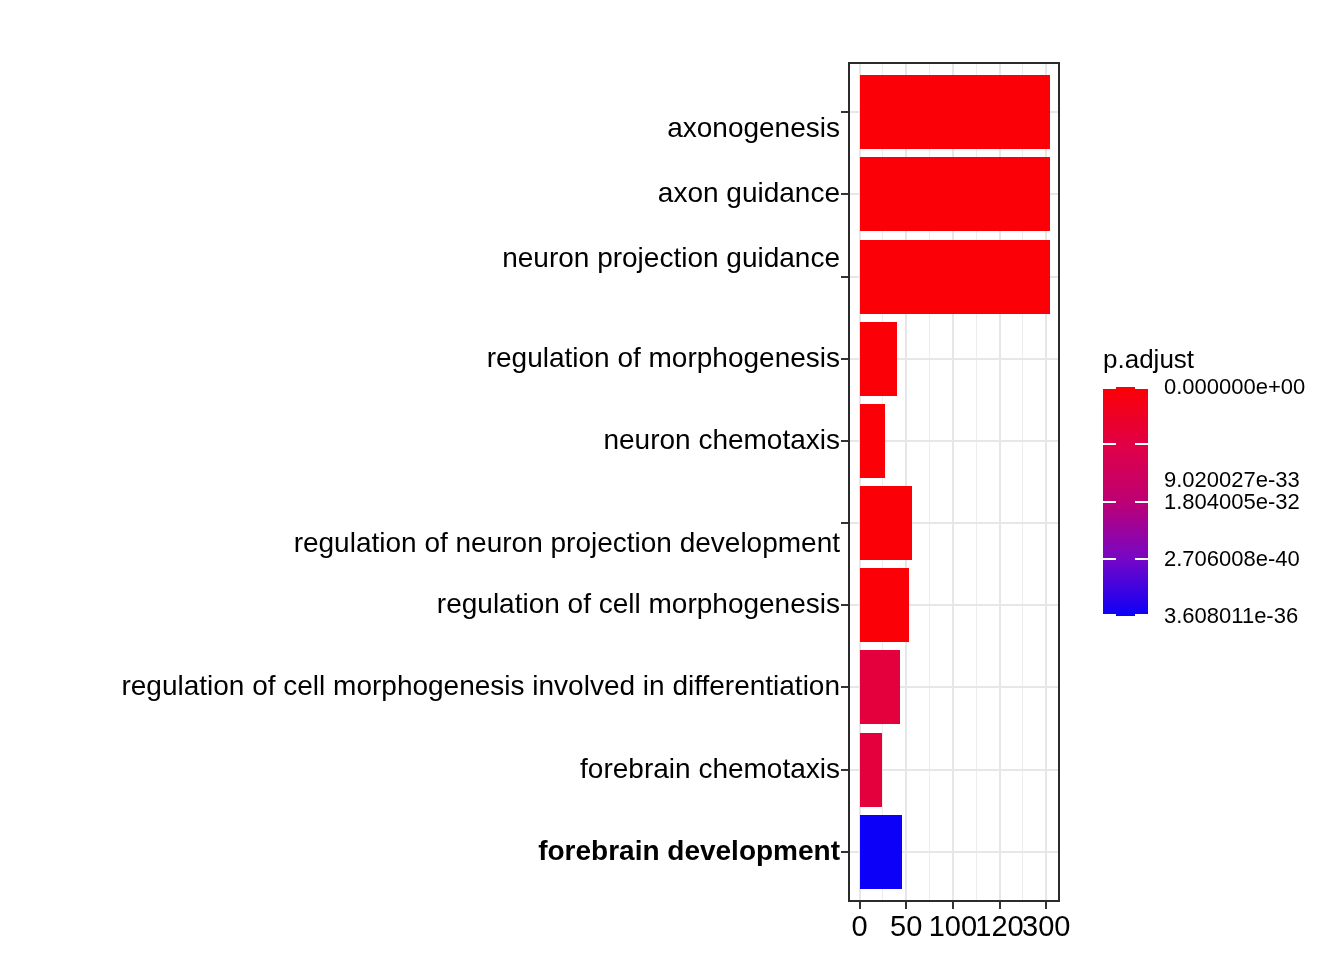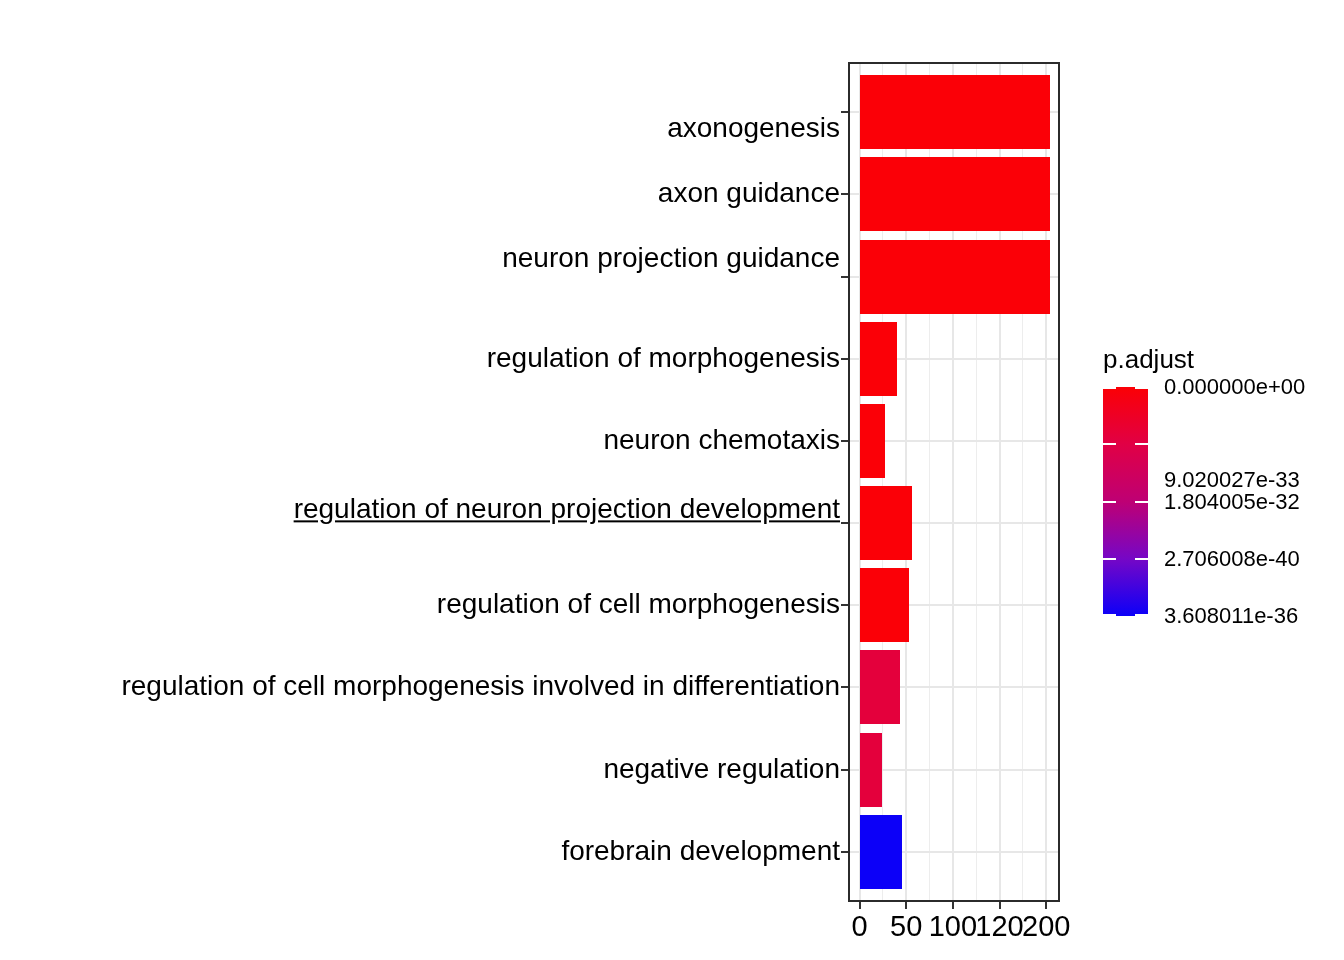--- a/index.html
+++ b/index.html
@@ -66,42 +66,42 @@
       <div class="ylab" style="right: 504px; top: 129px;">axonogenesis</div>
       <div class="ytick" style="left: 841px; top: 111.294px;"></div>
       <div class="ylab" style="right: 504px; top: 194.451px;">axon guidance</div>
       <div class="ytick" style="left: 841px; top: 193.451px;"></div>
       <div class="ylab" style="right: 504px; top: 259px;">neuron projection guidance</div>
       <div class="ytick" style="left: 841px; top: 275.608px;"></div>
       <div class="ylab" style="right: 504px; top: 358.765px;">regulation of morphogenesis</div>
       <div class="ytick" style="left: 841px; top: 357.765px;"></div>
       <div class="ylab" style="right: 504px; top: 440.922px;">neuron chemotaxis</div>
       <div class="ytick" style="left: 841px; top: 439.922px;"></div>
-      <div class="ylab" style="right: 504px; top: 510px; text-decoration: underline;">regulation of neuron projection development</div>
+      <div class="ylab" style="right: 504px; top: 544px;">regulation of neuron projection development</div>
       <div class="ytick" style="left: 841px; top: 522.078px;"></div>
       <div class="ylab" style="right: 504px; top: 605.235px;">regulation of cell morphogenesis</div>
       <div class="ytick" style="left: 841px; top: 604.235px;"></div>
       <div class="ylab" style="right: 504px; top: 687.392px;">regulation of cell morphogenesis involved in differentiation</div>
       <div class="ytick" style="left: 841px; top: 686.392px;"></div>
-      <div class="ylab" style="right: 504px; top: 769.549px;">negative regulation</div>
+      <div class="ylab" style="right: 504px; top: 769.549px;">forebrain chemotaxis</div>
       <div class="ytick" style="left: 841px; top: 768.549px;"></div>
-      <div class="ylab" style="right: 504px; top: 851.706px;">forebrain development</div>
+      <div class="ylab" style="right: 504px; top: 851.706px; font-weight: bold;">forebrain development</div>
       <div class="ytick" style="left: 841px; top: 850.706px;"></div>
     </div>
   <div id="xaxis">
       <div class="xtick" style="left: 858.547px; top: 901px;"></div>
       <div class="xlab" style="left: 859.547px; top: 911px;">0</div>
       <div class="xtick" style="left: 905.213px; top: 901px;"></div>
       <div class="xlab" style="left: 906.213px; top: 911px;">50</div>
       <div class="xtick" style="left: 951.88px; top: 901px;"></div>
       <div class="xlab" style="left: 952.88px; top: 911px;">100</div>
       <div class="xtick" style="left: 998.547px; top: 901px;"></div>
       <div class="xlab" style="left: 999.547px; top: 911px;">120</div>
       <div class="xtick" style="left: 1045.21px; top: 901px;"></div>
-      <div class="xlab" style="left: 1046.21px; top: 911px;">200</div>
+      <div class="xlab" style="left: 1046.21px; top: 911px;">300</div>
     </div>
   <div class="legend">
     <div class="legend-title">p.adjust</div>
     <div class="colorbar" id="colorbar" style="background: linear-gradient(rgb(251, 0, 5), rgb(225, 0, 69), rgb(190, 0, 116), rgb(118, 7, 198), rgb(12, 0, 248));">
         <div class="cbar-tick" style="left: 0px; top: 0px; width: 13px;"></div>
         <div class="cbar-tick" style="left: 32px; top: 0px; width: 13px;"></div>
         <div class="cbar-tick" style="left: 0px; top: 56.25px; width: 13px;"></div>
         <div class="cbar-tick" style="left: 32px; top: 56.25px; width: 13px;"></div>
         <div class="cbar-tick" style="left: 0px; top: 113.5px; width: 13px;"></div>
         <div class="cbar-tick" style="left: 32px; top: 113.5px; width: 13px;"></div>

